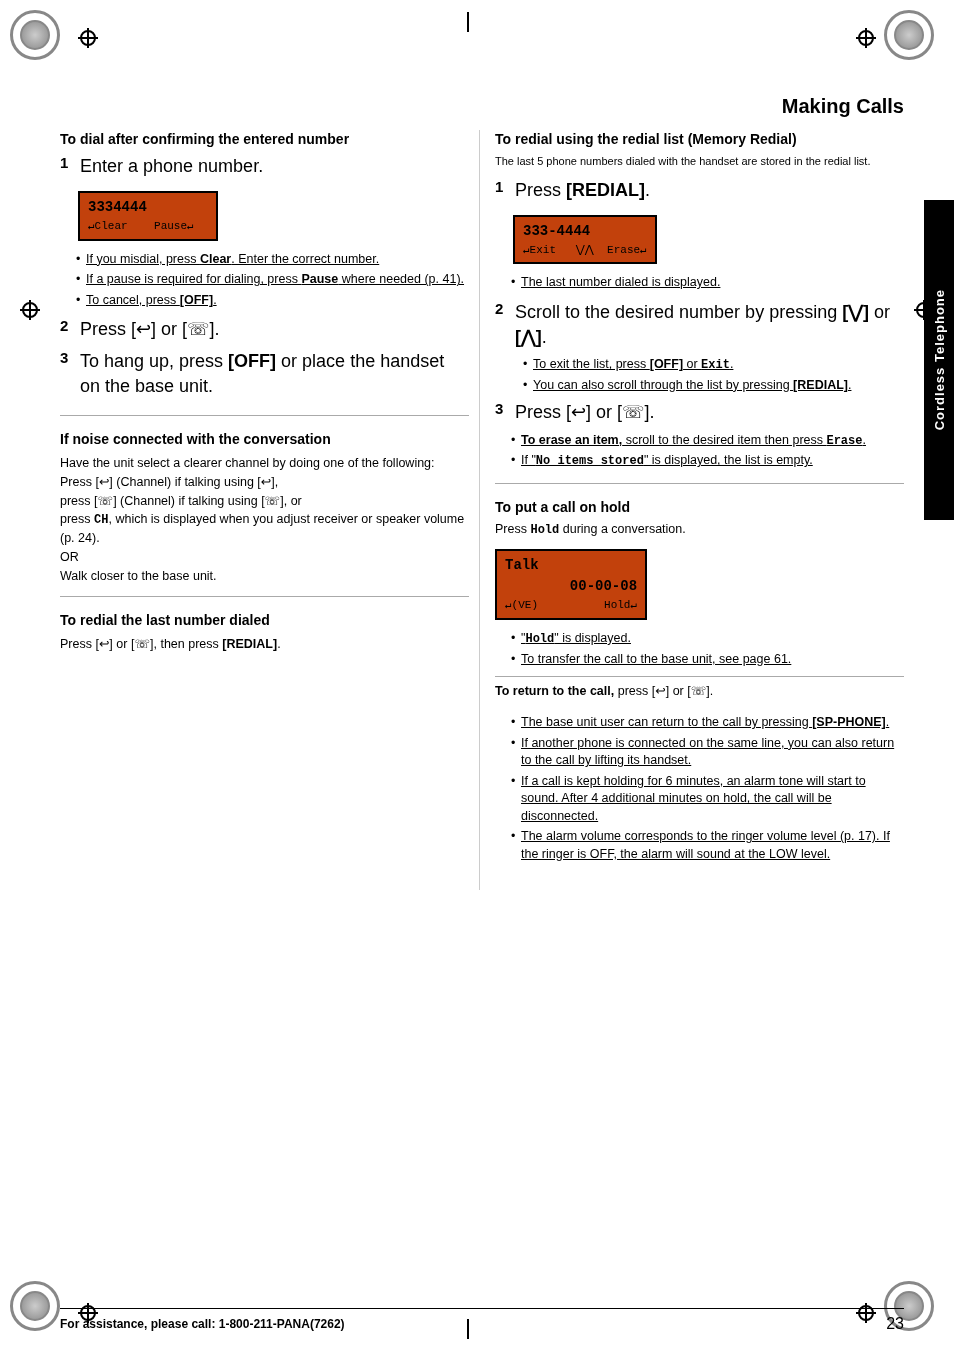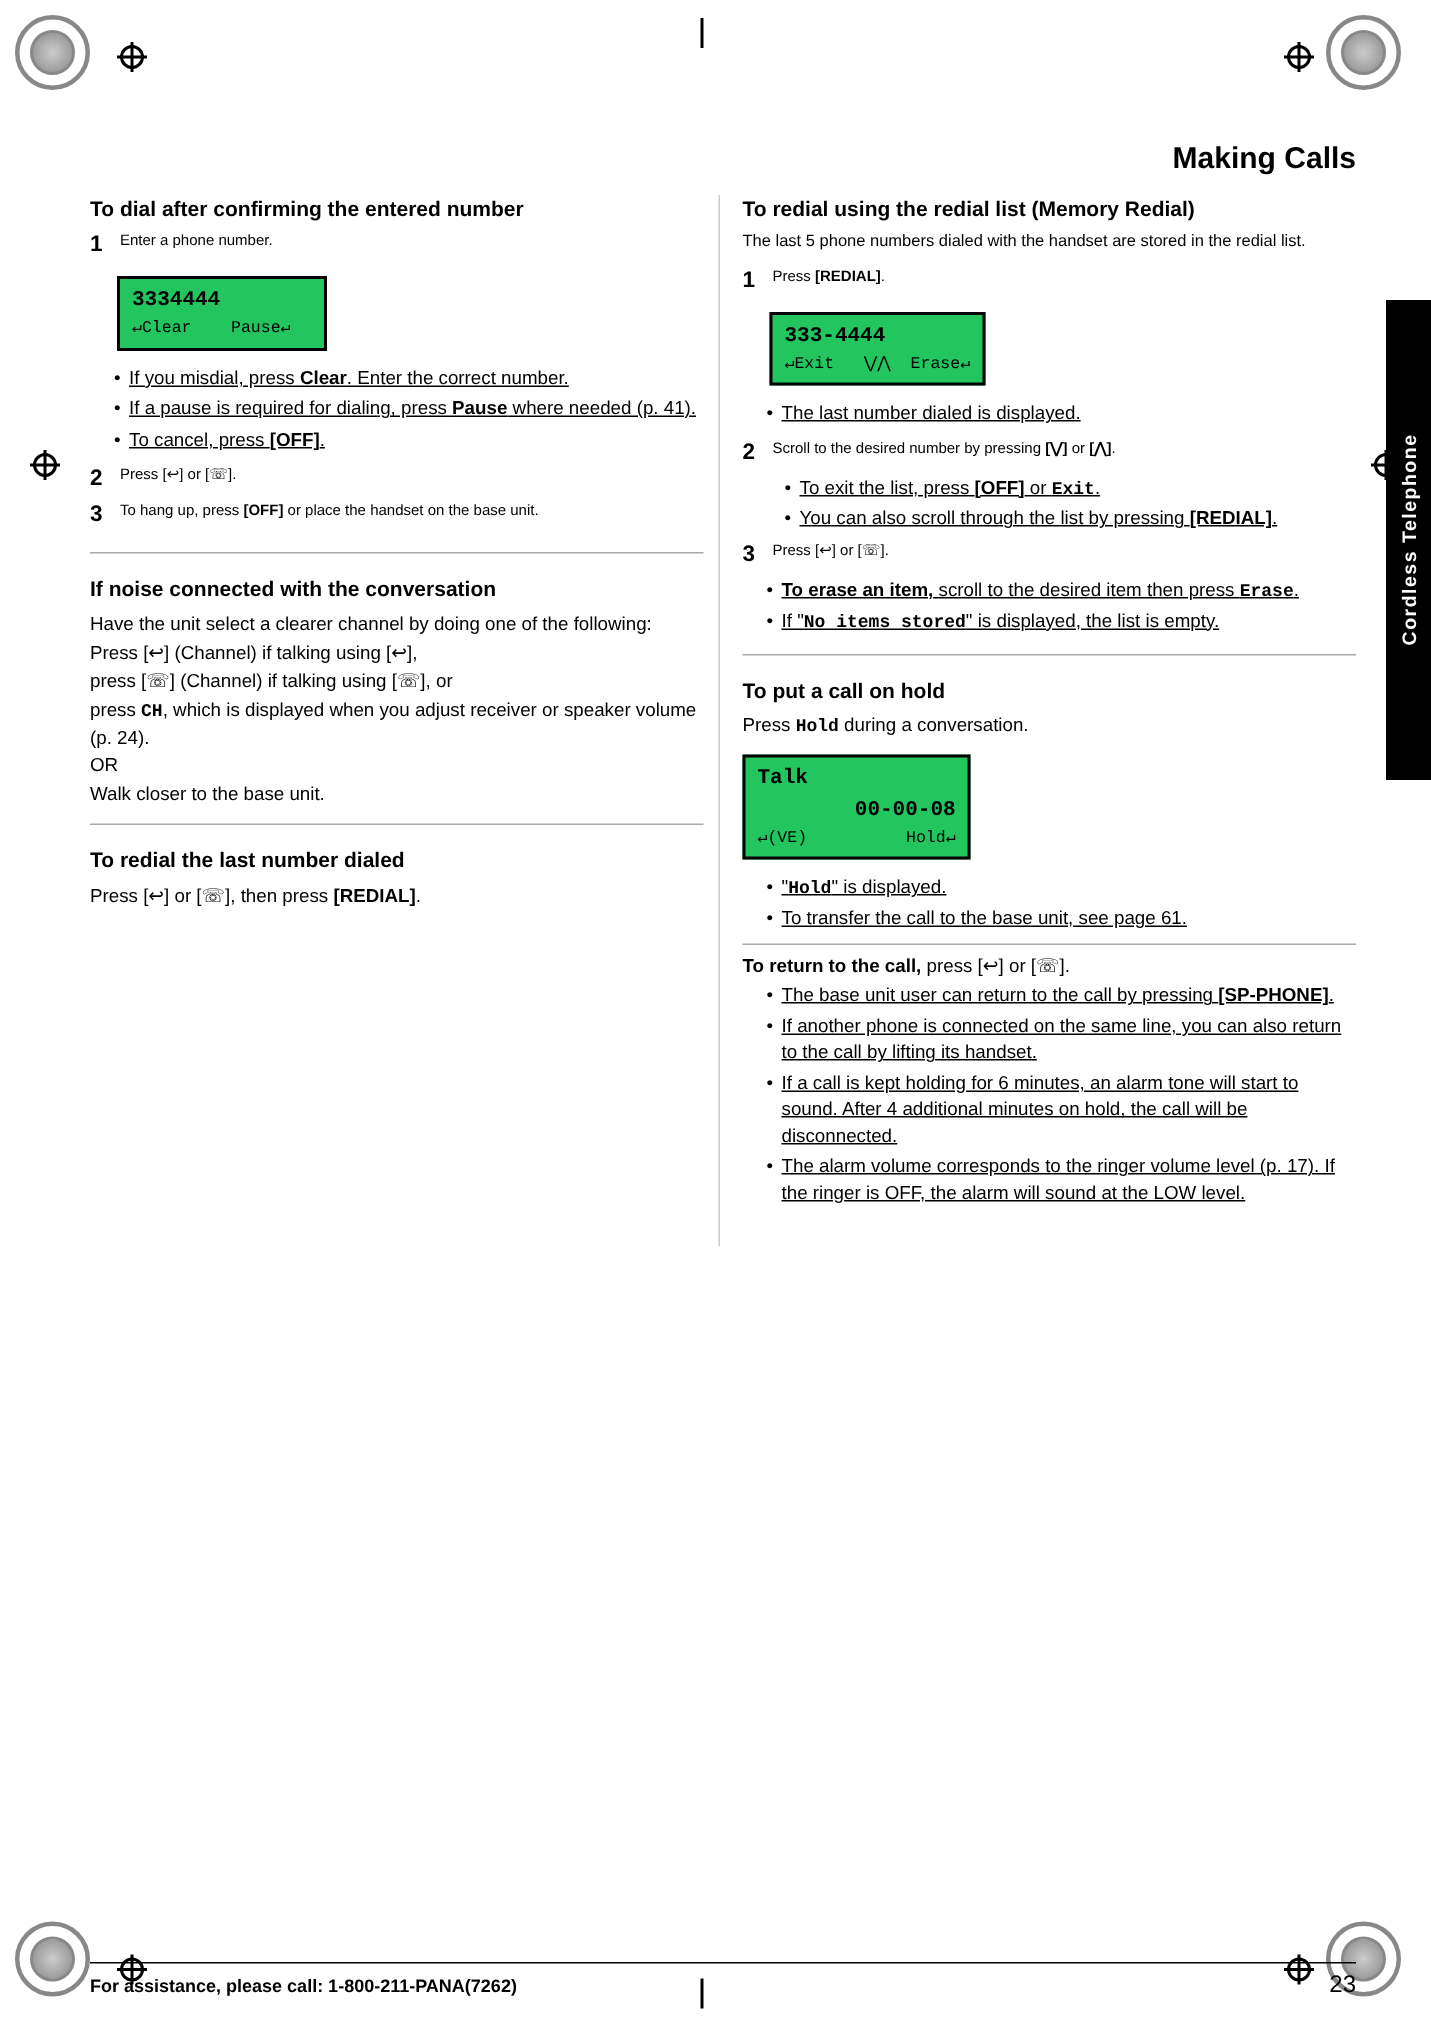--- a/index.html
+++ b/index.html
@@ -171,33 +171,33 @@
     }
     .step-num {
       font-size: 15px;
       font-weight: bold;
       min-width: 16px;
       line-height: 1.2;
     }
     .step-content {
       flex: 1;
       line-height: 1.4;
-      font-size: 10px;
+      font-size: 18px;
     }
 
     
     .lcd-display {
       border: 2px solid #000;
       font-family: 'Courier New', monospace;
       font-size: 13px;
       padding: 4px 8px;
       margin: 6px 0 6px 18px;
       display: inline-block;
       min-width: 140px;
-      background: #22c55e;
+      background: #c2410c;
       line-height: 1.5;
     }
     .lcd-display .lcd-row1 {
       font-size: 14px;
       font-weight: bold;
     }
     .lcd-display .lcd-row2 {
       font-size: 11px;
     }
 
@@ -400,21 +400,21 @@
         <div class="lcd-display" style="margin-left:0;">
           <div class="lcd-row1">Talk</div>
           <div class="lcd-row1" style="text-align:right;">00-00-08</div>
           <div class="lcd-row2">↵(VE)&nbsp;&nbsp;&nbsp;&nbsp;&nbsp;&nbsp;&nbsp;&nbsp;&nbsp;&nbsp;Hold↵</div>
         </div>
         <ul class="bullet-list">
           <li>"<span class="mono">Hold</span>" is displayed.</li>
           <li>To transfer the call to the base unit, see page 61.</li>
         </ul>
 
-        <div style="font-size:12.5px;margin-top:8px;margin-bottom:4px;border-top:1px solid #aaa;padding-top:6px;">
+        <div style="font-size:12.5px;margin-top:8px;margin-bottom:16px;border-top:1px solid #aaa;padding-top:6px;">
           <b>To return to the call,</b> press [↩] or [☏].
         </div>
         <ul class="bullet-list">
           <li>The base unit user can return to the call by pressing <b>[SP-PHONE]</b>.</li>
           <li>If another phone is connected on the same line, you can also return to the call by lifting its handset.</li>
           <li>If a call is kept holding for 6 minutes, an alarm tone will start to sound. After 4 additional minutes on hold, the call will be disconnected.</li>
           <li>The alarm volume corresponds to the ringer volume level (p. 17). If the ringer is OFF, the alarm will sound at the LOW level.</li>
         </ul>
       </div>
 

